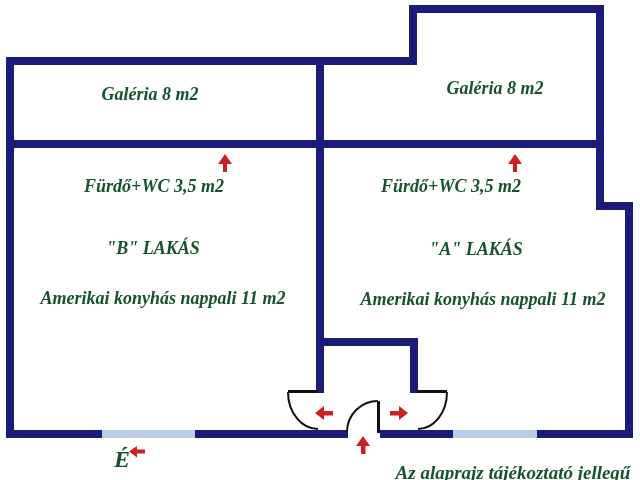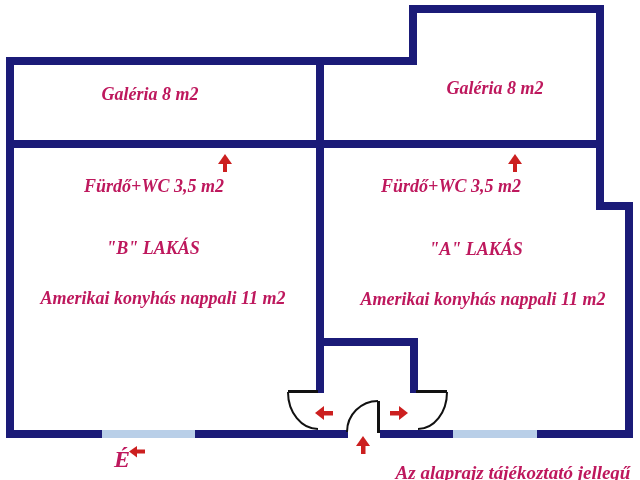--- a/index.html
+++ b/index.html
@@ -18,21 +18,21 @@
   .window {
     position: absolute;
     background: #b9cfe8;
   }
   .lbl {
     position: absolute;
     transform: translate(-50%, -50%);
     font-weight: bold;
     font-style: italic;
     font-size: 18px;
-    color: #be185d;
+    color: #14532d;
     white-space: nowrap;
     text-align: center;
   }
   .lbl.note { font-size: 19px; }
   .lbl.north { font-size: 24px; }
   svg.overlay {
     position: absolute;
     left: 0; top: 0;
     pointer-events: none;
   }

